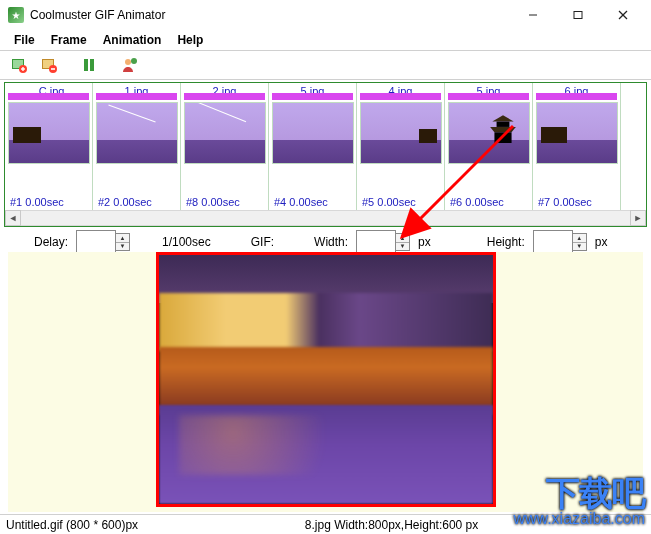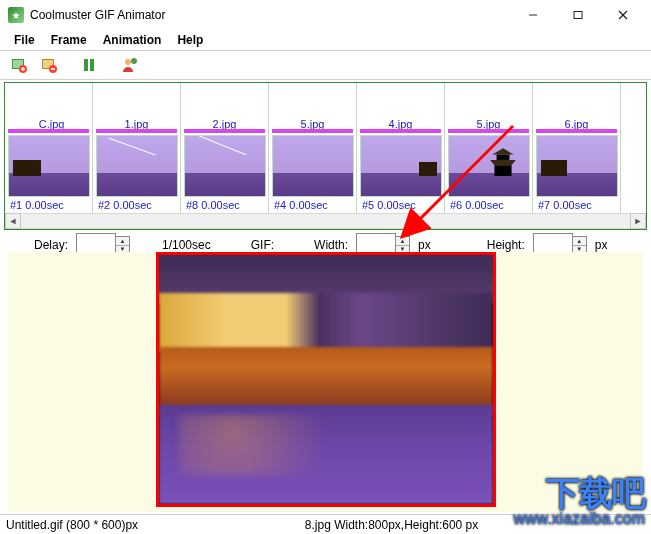--- a/index.html
+++ b/index.html
@@ -20,25 +20,25 @@
   
   .toolbar { height: 30px; border-top: 1px solid #d0d0d0; border-bottom: 1px solid #d0d0d0; display: flex; align-items: center; padding: 0 6px; gap:4px; }
   .tbtn { width: 26px; height: 24px; display:flex; align-items:center; justify-content:center; border-radius:2px; }
   .tbtn svg { width:18px; height:18px; }
   .tsep { width:6px; }
 
   
   .strip-wrap { border: 1px solid #2e8b2e; margin: 2px 4px 0 4px; background:#fff; position:relative; }
   .strip { display:flex; overflow:hidden; }
   .frame { width:88px; min-width:88px; border-right:1px solid #c0dcc0; padding:2px 3px 2px 3px; }
-  .frame .fname { color:#2020c0; font-size:11px; text-align:center; height:15px; border-bottom:4px solid #d946ef; white-space:nowrap; overflow:hidden;margin-top:33px; }
+  .frame .fname { color:#2020c0; font-size:11px; text-align:center; height:15px; border-bottom:7px solid #d946ef; white-space:nowrap; overflow:hidden; }
   .frame .thumb { width:82px; height:62px; margin-top:2px; background:#b090d8; position:relative; overflow:hidden; border:1px solid #c0dcc0;}
   .frame .thumb .sky { position:absolute; inset:0; background:linear-gradient(#c0a8ec,#b090d8); }
   .frame .thumb .ground { position:absolute; left:0; right:0; bottom:0; height:23px; background:linear-gradient(#6a4a9a,#5a3c88); }
-  .frame .flabel { color:#2020c0; font-size:11px; padding:2px 2px 0 2px; white-space:nowrap; }
+  .frame .flabel { color:#2020c0; font-size:11px; padding:2px 2px 0 2px; white-space:nowrap;margin-top:30px; }
   .strip-scroll { height:16px; background:#f0f0f0; display:flex; align-items:center; }
   .strip-scroll .arrow { width:16px; height:16px; background:#f0f0f0; border:1px solid #c9c9c9; display:flex; align-items:center; justify-content:center; font-size:9px; color:#555;}
   .strip-scroll .track { flex:1; height:16px; background:#f0f0f0; border-top:1px solid #d8d8d8; border-bottom:1px solid #d8d8d8;}
 
   
   .controls { height:26px; display:flex; align-items:center; padding:4px 10px 0 10px; gap:8px; }
   .ctl-spacer { width:16px; }
   .controls label { font-size:12px; }
   .numbox { display:flex; align-items:center; }
   .numbox input { width:38px; height:24px; border:1px solid #888; font-size:11px; padding:0 19px; }

